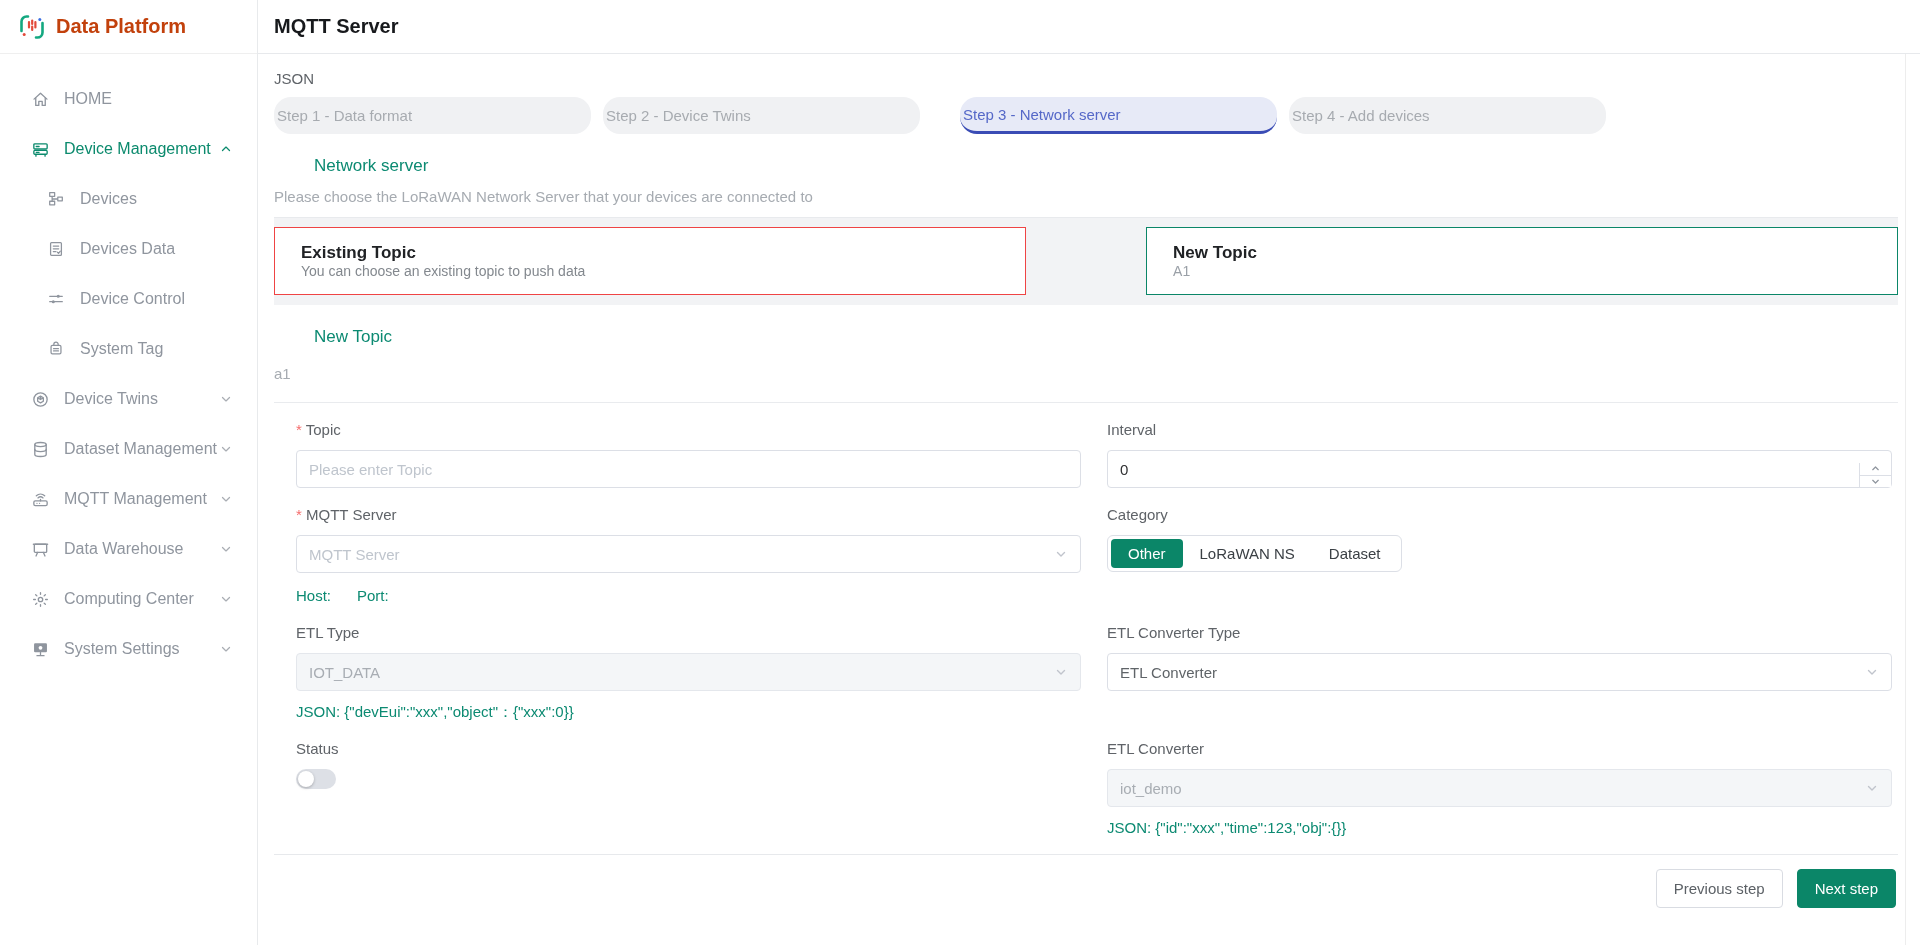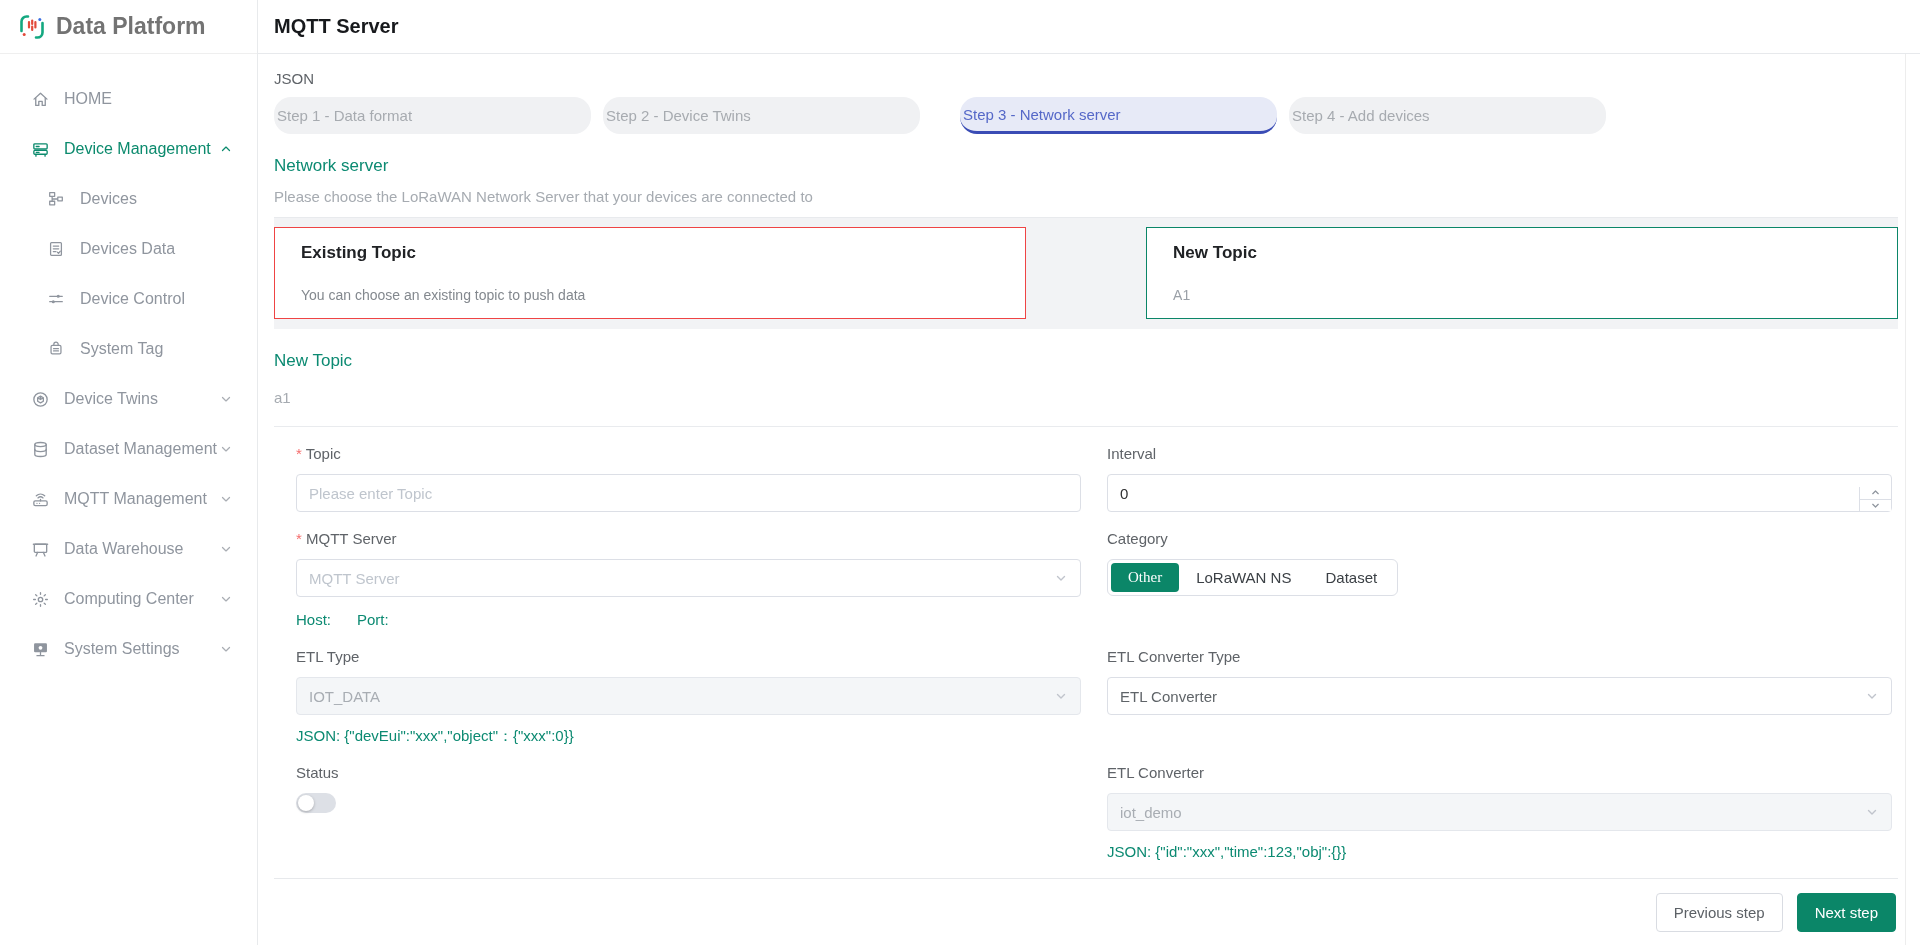--- a/index.html
+++ b/index.html
@@ -7,21 +7,21 @@
   body {
     width:1920px; height:945px; overflow:hidden;
     font-family:"Liberation Sans", sans-serif;
     background:#ffffff; color:#303133; font-size:15px;
   }
   .app { display:flex; height:100%; }
 
   
   .sidebar { width:258px; min-width:258px; background:#fff; border-right:1px solid #e8eaec; }
   .brand { height:54px; display:flex; align-items:center; gap:10px; padding:0 18px; border-bottom:1px solid #efefef; }
-  .brand-name { font-size:23px; font-weight:bold; color:#737373; }
+  .brand-name { font-size:20px; font-weight:bold; color:#c2410c; }
   .menu { padding-top:20px; }
   .menu-item { height:50px; display:flex; align-items:center; padding:0 24px 0 30px; font-size:16px; color:#8f959e; cursor:pointer; }
   .menu-item .mi-icon { width:20px; height:20px; margin-right:14px; display:flex; align-items:center; justify-content:center; flex:none; }
   .menu-item .mi-label { white-space:nowrap; }
   .menu-item .chev { margin-left:auto; display:flex; color:#a9adb3; }
   .menu-item.active { color:#0b8a6d; }
   .menu-item.active .chev { color:#0b8a6d; }
   .menu-item.sub { padding-left:46px; }
   svg.icon { display:block; }
 
@@ -30,28 +30,28 @@
   .rail { position:absolute; top:54px; bottom:0; right:14px; border-left:1px solid #ededed; }
   .page-header { height:54px; min-height:54px; border-bottom:1px solid #e7e9ec; display:flex; align-items:center; padding:0 16px; }
   .page-title { font-size:20px; font-weight:bold; color:#17191c; }
   .content { flex:1; padding:16px 22px 0 16px; }
 
   .panel-label { font-size:15px; color:#5f6368; }
   .steps { display:flex; gap:12px; margin-top:10px; }
   .step { width:317px; height:37px; background:#f0f1f3; color:#a7abb0; font-size:15px; display:flex; align-items:center; padding-left:3px; cursor:pointer;border-radius:17px; }
   .step.active { background:#e7eaf7; color:#5568c8; border-bottom:3px solid #3a4cb5;margin-left:28px; }
 
-  .section-heading { margin-top:22px; font-size:17px; color:#0c8a72; }
+  .section-heading { margin-top:22px; font-size:17px; color:#0c8a72;margin-left:40px; }
   .section-desc { margin-top:12px; font-size:15px; color:#a6abb1; }
 
   .option-strip { margin-top:12px; background:#f2f3f5; border-top:1px solid #e8eaed; display:flex; justify-content:space-between; padding:9px 0 10px 0; }
   .option-card { width:46.3%; background:#fff; border:1px solid #ef4444; padding:15px 26px; cursor:pointer; }
   .option-card.selected { border:1px solid #0b8668; }
   .option-title { font-size:17px; font-weight:bold; color:#202225; }
-  .option-desc { margin-top:24px; font-size:14px; color:#83888e; }
+  .option-desc { margin-top:0; font-size:14px; color:#83888e; }
   .option-card.selected .option-desc { color:#9aa0a7; }
 
   .topic-value { margin-top:18px; font-size:15px; color:#a6abb1; }
   .divider { margin-top:20px; border-top:1px solid #e9ebee; }
 
   
   .form { display:grid; grid-template-columns:1fr 1fr; column-gap:26px; padding-left:22px; padding-right:6px; }
   .field { margin-top:18px; }
   .field.tall { margin-top:20px; }
   .f-label { font-size:15px; color:#5f6368; }
@@ -71,21 +71,21 @@
   .sel-text.placeholder { color:#bfc5cd; }
   .select .sel-chev { color:#c0c4cc; display:flex; }
   .select.dim { background:#f4f6f8; border-color:#e4e7ec; }
   .select.dim .sel-text { color:#a8adb3; }
 
   .host-line { margin-top:14px; font-size:15px; color:#0c8a72; display:flex; gap:26px; }
   .json-hint { margin-top:12px; font-size:15px; color:#0c8a72; }
 
   .seg { margin-top:12px; display:inline-flex; background:#fff; border:1px solid #dcdfe6; border-radius:6px; padding:3px; }
   .seg-opt { padding:6px 17px; font-size:15px; color:#3b4045; border-radius:4px; cursor:pointer; white-space:nowrap; }
-  .seg-opt.selected { background:#0b8668; color:#fff;font-family:Liberation Serif, serif; }
+  .seg-opt.selected { background:#0b8668; color:#fff; }
 
   .switch { margin-top:12px; width:40px; height:20px; border-radius:10px; background:#dde0e6; position:relative; cursor:pointer; }
   .switch-knob { position:absolute; left:2px; top:2px; width:16px; height:16px; border-radius:50%; background:#fff; box-shadow:0 1px 3px rgba(0,0,0,.25); }
 
   .footer-divider { margin-top:18px; border-top:1px solid #e7e9ec; }
   .footer { display:flex; justify-content:flex-end; gap:14px; padding:14px 2px 0 0; }
   .btn { font-size:15px; border-radius:4px; padding:10px 17px; cursor:pointer; border:1px solid transparent; }
   .btn-secondary { background:#fff; border-color:#d9dce2; color:#5c6166; }
   .btn-primary { background:#0b8668; border-color:#0b8668; color:#fff; }
 </style>

